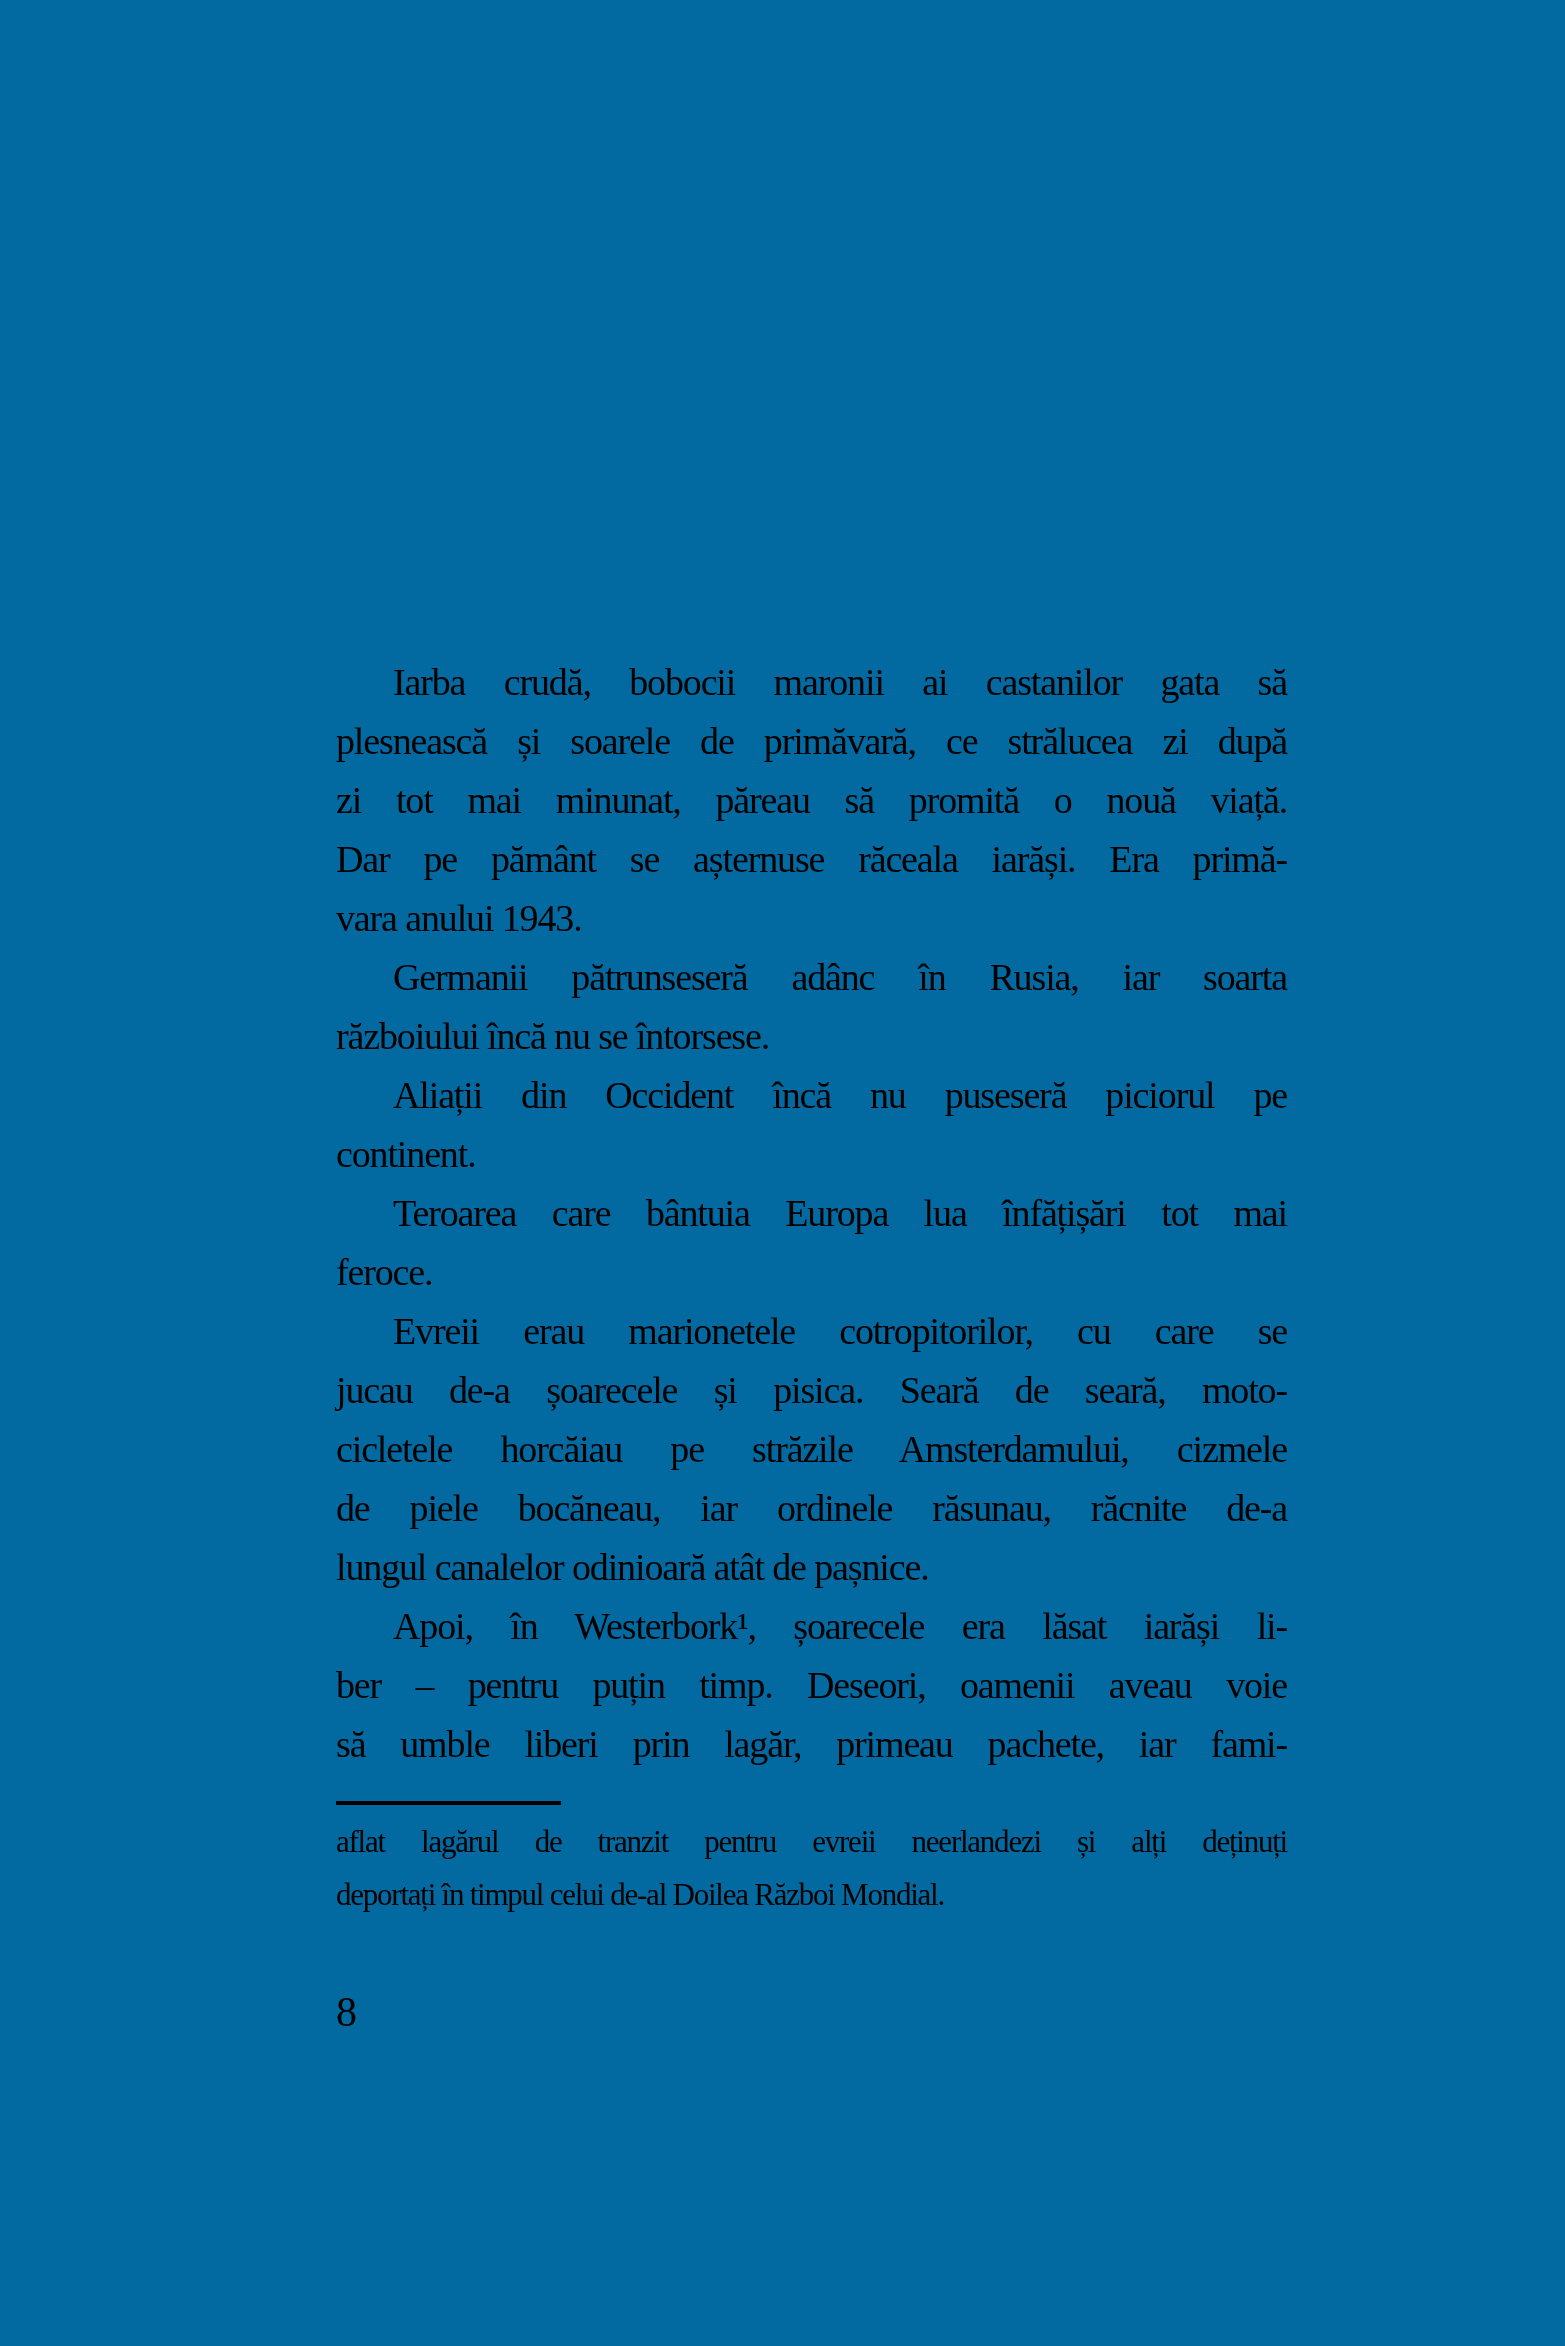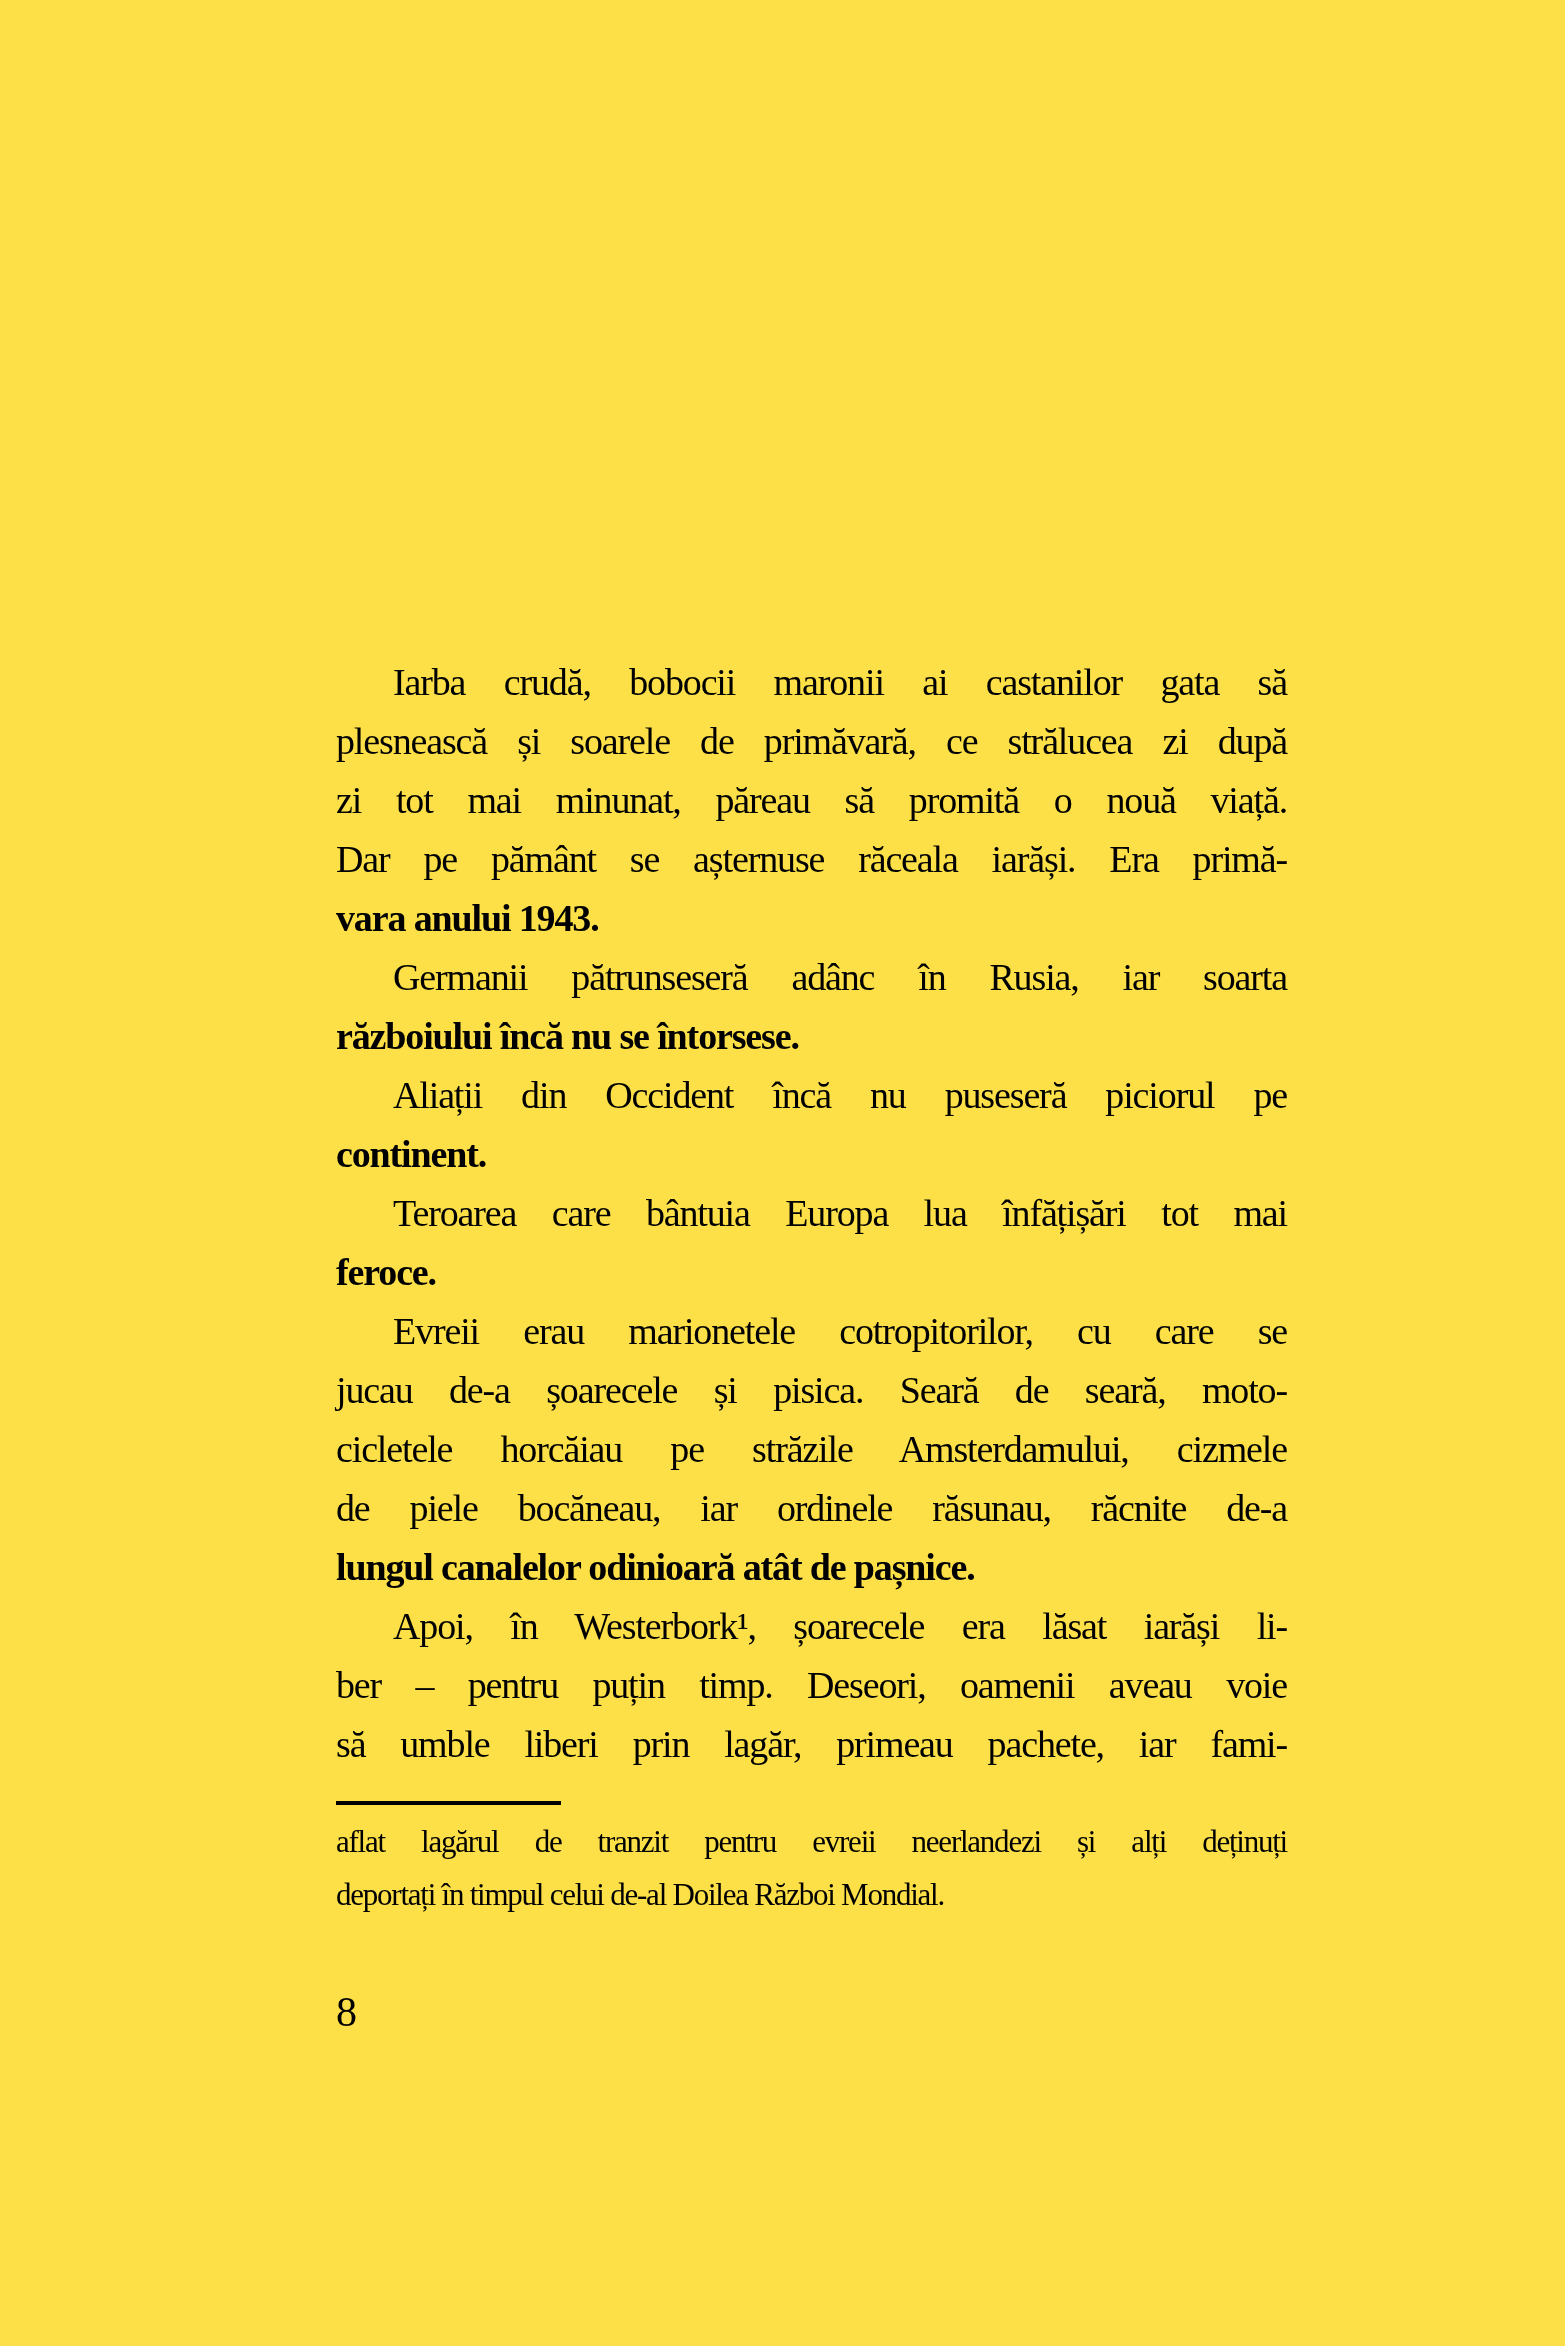--- a/index.html
+++ b/index.html
@@ -4,21 +4,21 @@
 <style>
   html, body {
     margin: 0;
     padding: 0;
     background: #ffffff;
   }
   .page {
     position: relative;
     width: 1565px;
     height: 2347px;
-    background: #fde047;
+    background: #0369a1;
     overflow: hidden;
     font-family: "Liberation Serif", "DejaVu Serif", serif;
     color: #000000;
   }
   .body-text {
     position: absolute;
     left: 336px;
     top: 653px;
     width: 951px;
   }
@@ -29,21 +29,20 @@
     text-align: justify;
     text-align-last: justify;
     text-justify: inter-word;
     white-space: normal;
   }
   .line.indent {
     text-indent: 57px;
   }
   .line.end {
     text-align-last: left;
-    font-weight: bold;
   }
   .footnote-rule {
     position: absolute;
     left: 336px;
     top: 1801px;
     width: 225px;
     height: 3.8px;
     background: #000000;
   }
   .footnote {

